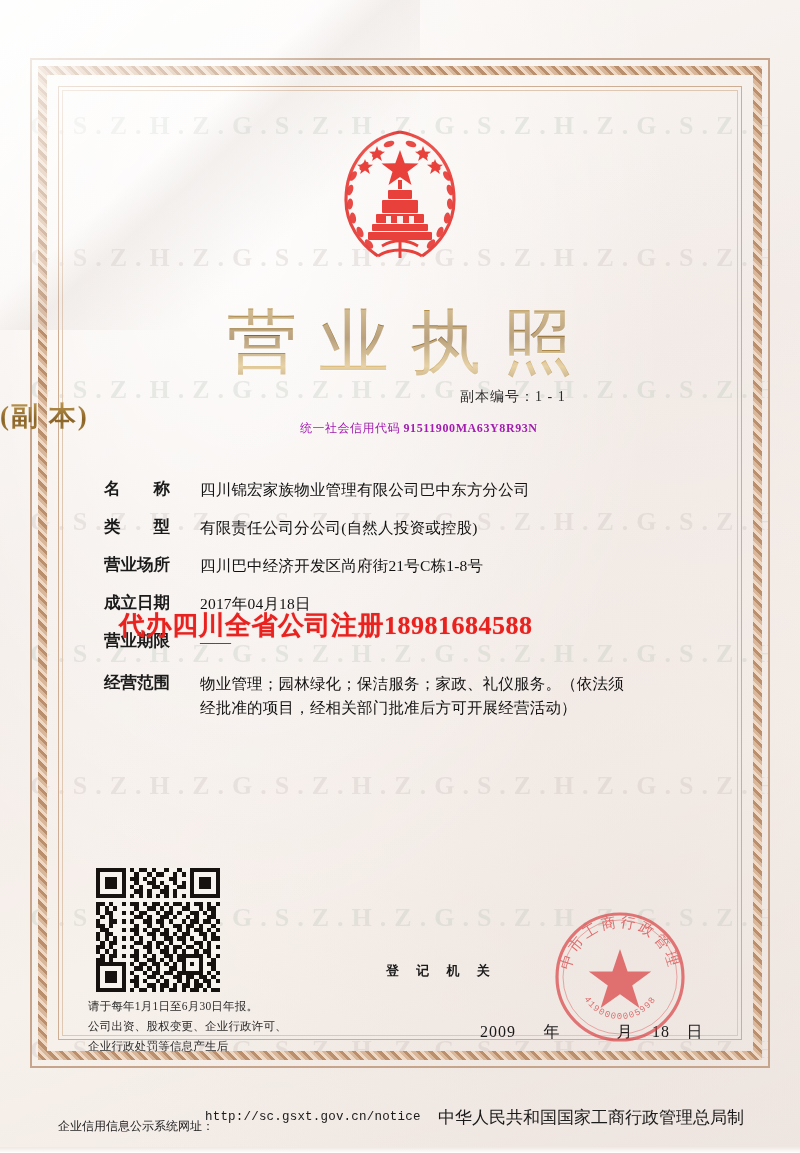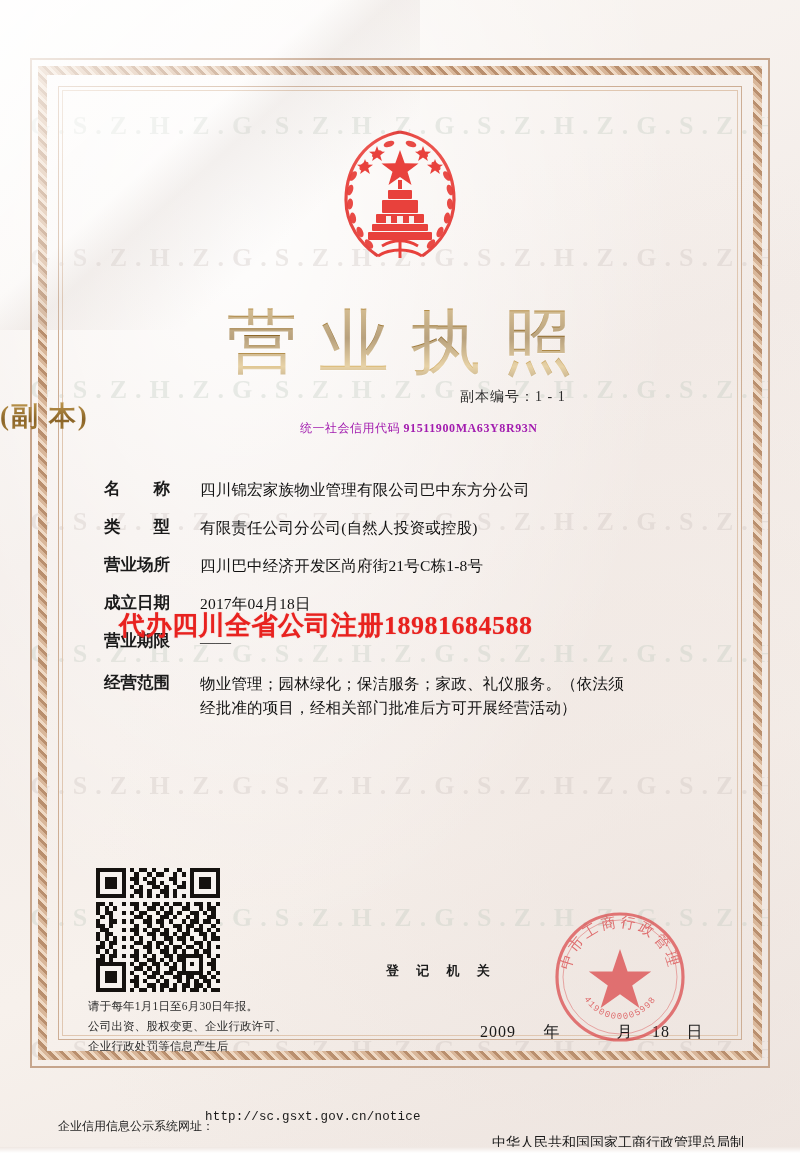--- a/index.html
+++ b/index.html
@@ -289,23 +289,23 @@
     left: 205px;
     top: 4px;
     font-family: "Liberation Mono", monospace;
     font-size: 12.5px;
     color: #1a1a1a;
     letter-spacing: 0.2px;
   }
   .footer-right {
     position: absolute;
     right: 56px;
-    top: 28px;
-    font-family: "Liberation Serif", serif;
-    font-size: 14px;
+    top: 0;
+    font-family: "Liberation Serif", serif;
+    font-size: 17px;
     color: #1a1a1a;
   }
   .page-edge-bottom {
     position: absolute;
     left: 0; right: 0; bottom: 0;
     height: 6px;
     background: linear-gradient(180deg, #efe7e2 0%, #ffffff 100%);
   }
 </style>
 </head>

